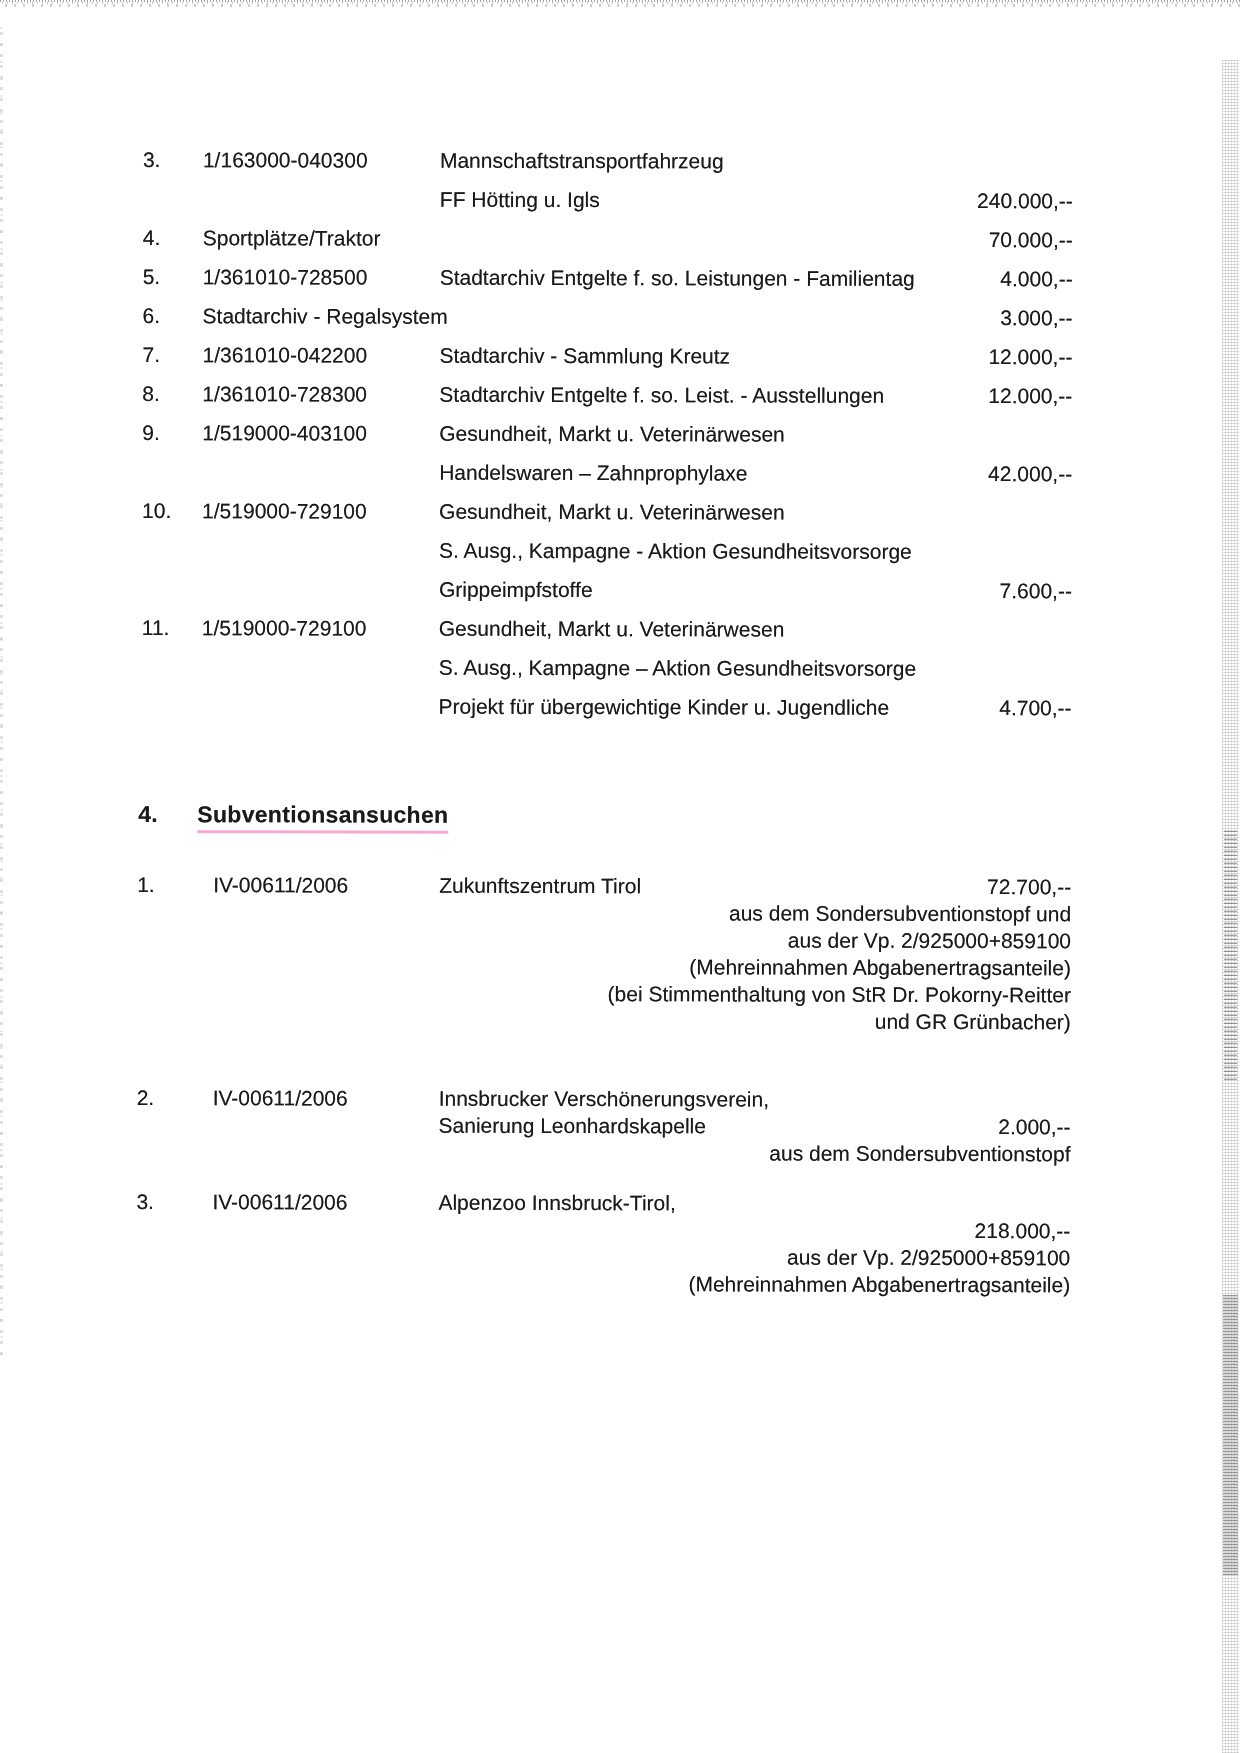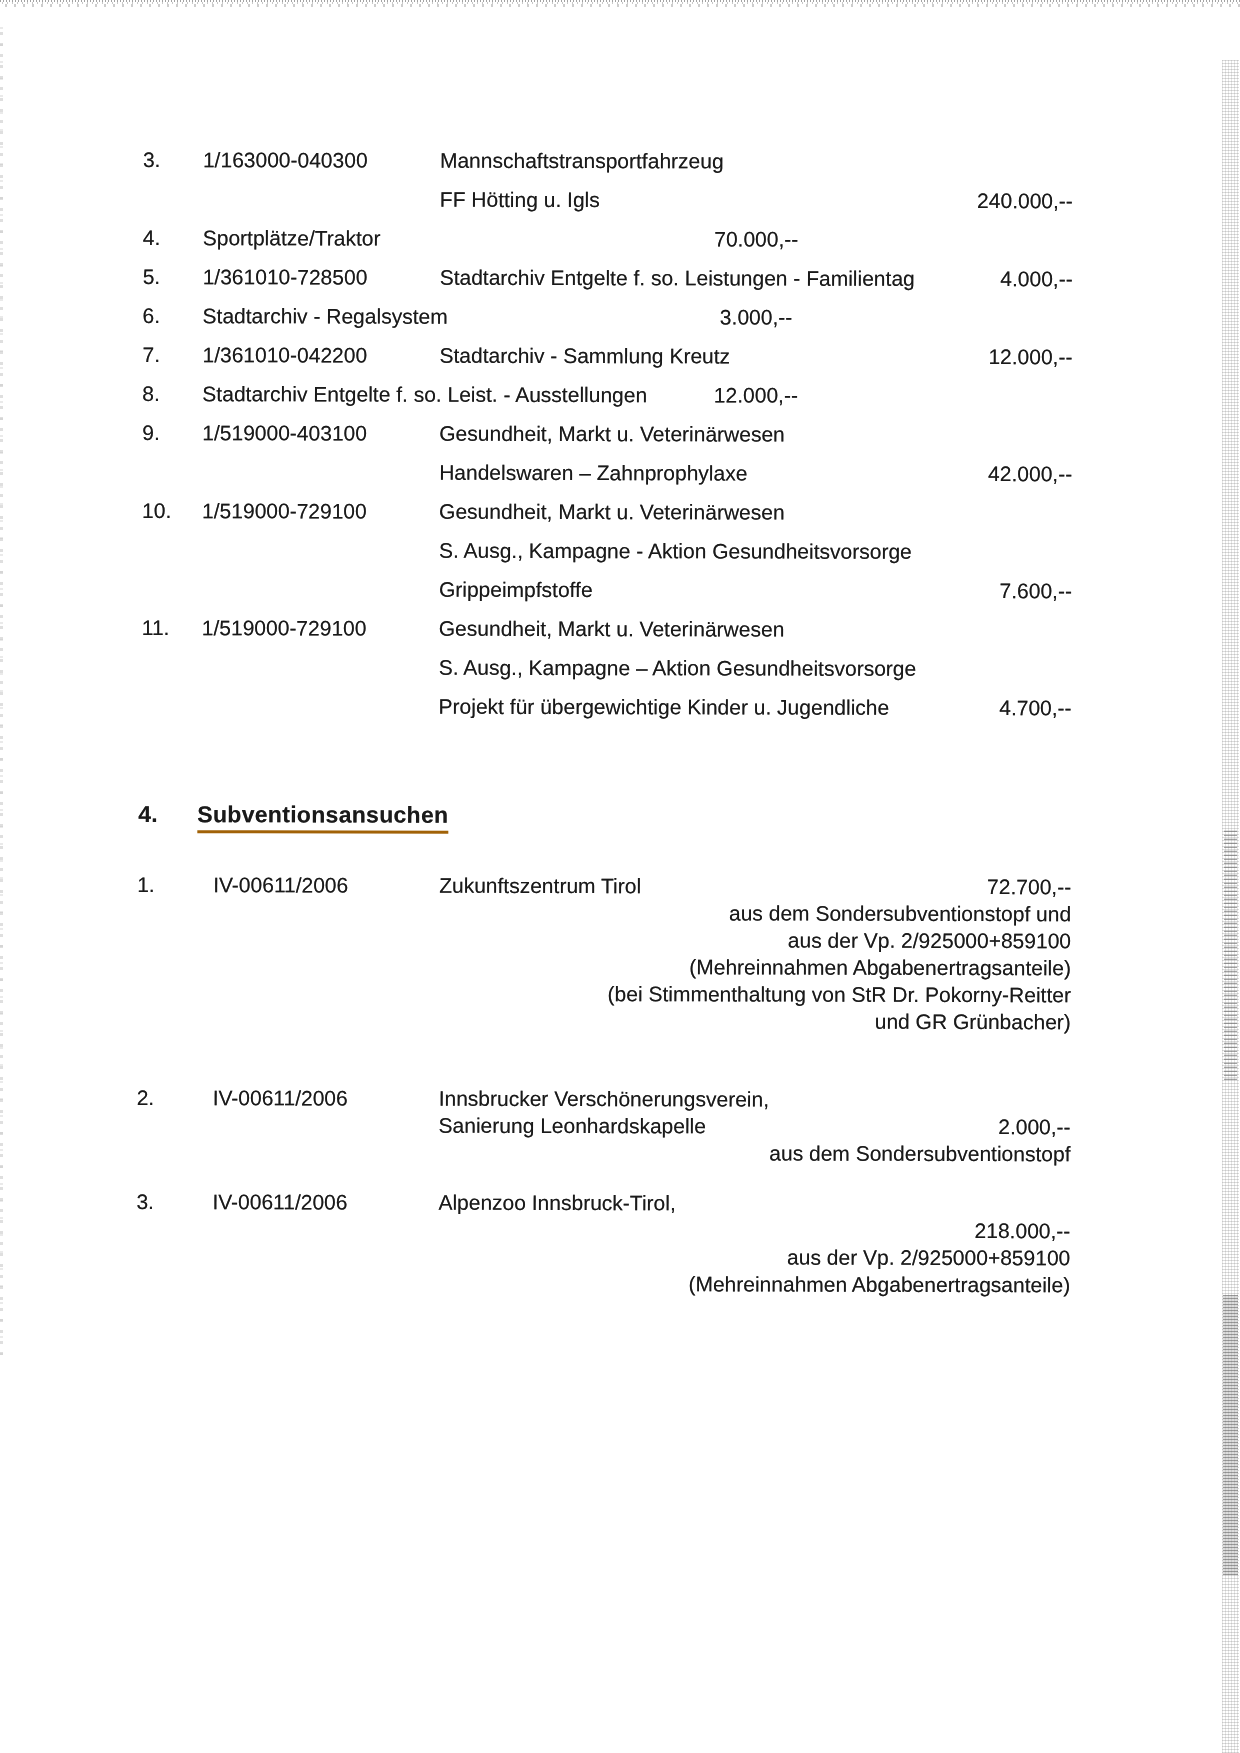--- a/index.html
+++ b/index.html
@@ -57,27 +57,27 @@
   }
   .budget-list{
     position:absolute;left:143px;top:140px;width:930px;
   }
   .b-row{
     display:grid;
     grid-template-columns:60px 237px 1fr max-content;
     height:39px;line-height:39px;
     white-space:nowrap;
   }
-  .b-amt{text-align:center;}
+  .b-amt{text-align:right;}
   .section-heading{
     position:absolute;left:140px;top:801px;
     font-size:23px;font-weight:700;white-space:nowrap;
   }
   .h-num{display:inline-block;width:59px;}
-  .h-title{border-bottom:3px solid #a16207;padding-bottom:3px;letter-spacing:.3px;}
+  .h-title{border-bottom:3px solid #f9a8d4;padding-bottom:3px;letter-spacing:.3px;}
   .subsidy-list{
     position:absolute;left:139px;top:871px;width:934px;
   }
   .s-item{
     display:grid;
     grid-template-columns:76px 226px 1fr;
   }
   .s-item:nth-child(2){margin-top:51px;}
   .s-item:nth-child(3){margin-top:23px;}
   .s-num,.s-ref{line-height:27px;white-space:nowrap;}
@@ -125,20 +125,21 @@
     <div class="b-amt">3.000,--</div>
   </div>
         <div class="b-row">
     <div class="b-num">7.</div>
     <div class="b-acc">1/361010-042200</div>
     <div class="b-desc">Stadtarchiv - Sammlung Kreutz</div>
     <div class="b-amt">12.000,--</div>
   </div>
         <div class="b-row">
     <div class="b-num">8.</div>
+    <div class="b-acc">1/361010-728300</div>
     <div class="b-desc">Stadtarchiv Entgelte f. so. Leist. - Ausstellungen</div>
     <div class="b-amt">12.000,--</div>
   </div>
         <div class="b-row">
     <div class="b-num">9.</div>
     <div class="b-acc">1/519000-403100</div>
     <div class="b-desc">Gesundheit, Markt u. Veterinärwesen</div>
     <div class="b-amt"></div>
   </div>
         <div class="b-row">

